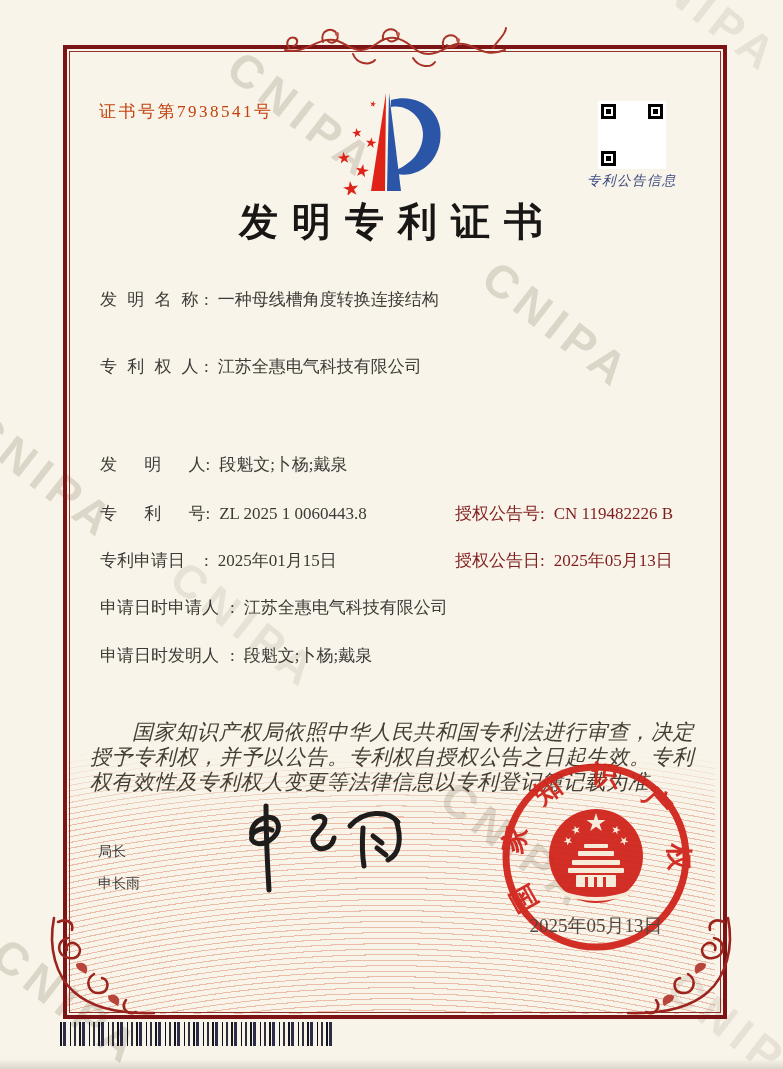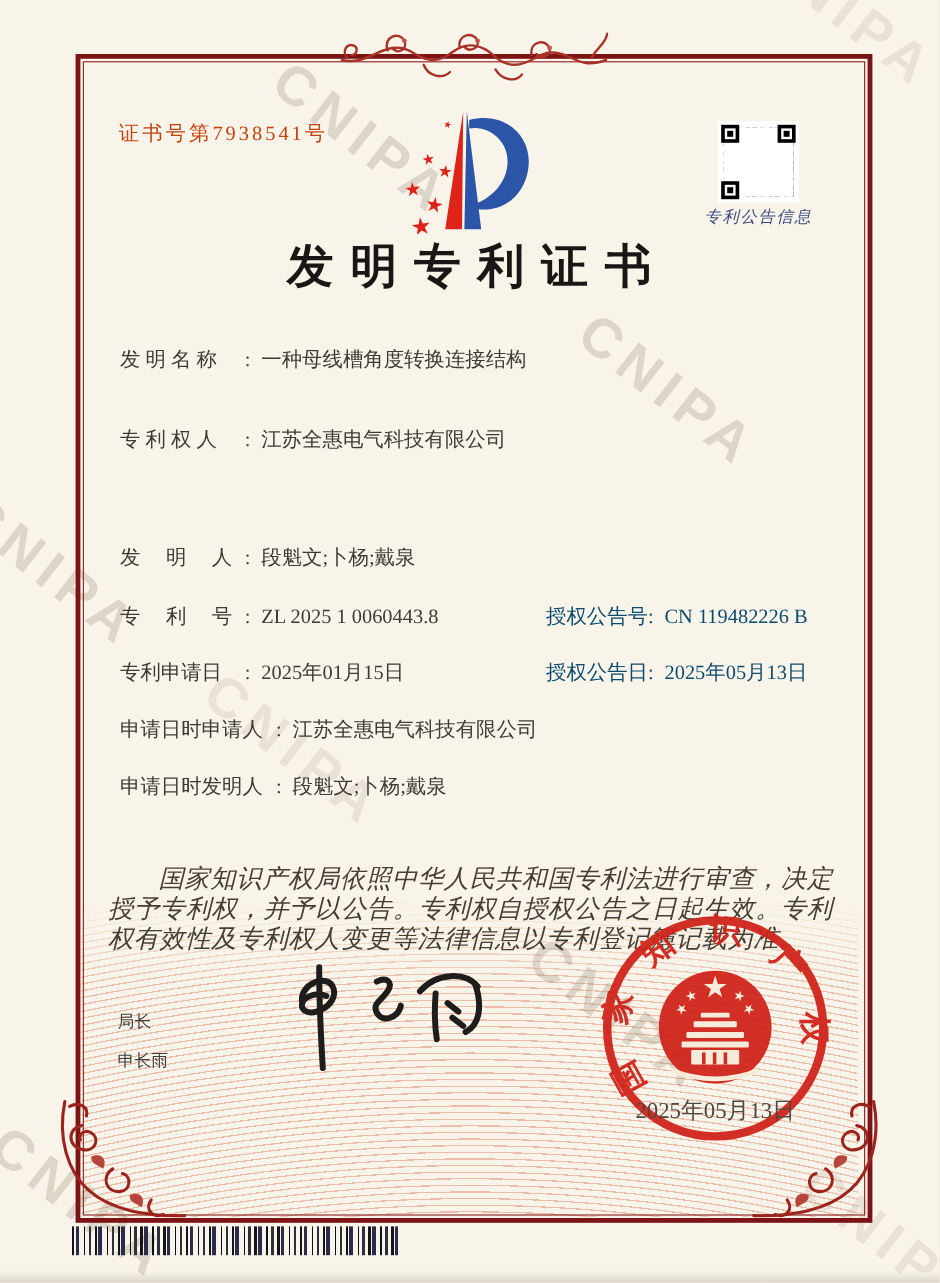--- a/index.html
+++ b/index.html
@@ -42,24 +42,24 @@
   .finder{position:absolute;width:15px;height:15px;border:3px solid #000;background:#fff;box-sizing:border-box;}
   .finder::after{content:"";position:absolute;inset:2px;background:#000;}
   .f-tl{left:3px;top:3px}.f-tr{right:3px;top:3px}.f-bl{left:3px;bottom:3px}
   .qr-label{position:absolute;left:582px;top:172px;width:100px;text-align:center;font-size:13.5px;
       letter-spacing:1.5px;color:#3a4a80;font-style:italic;z-index:4;}
 
   .doc-title{position:absolute;left:63px;top:195px;width:656px;text-align:center;font-size:39px;
       font-weight:bold;letter-spacing:14px;text-indent:14px;color:#181715;z-index:4;}
 
   .row{position:absolute;left:100px;font-size:17px;white-space:nowrap;color:#3d3a37;z-index:4;}
-  .row .lb{display:inline-block;min-width:104px;}
+  .row .lb{display:inline-block;min-width:104px;font-family:Liberation Mono, monospace;}
   .row.wide .lb{min-width:130px;}
   .row .cl{margin-right:9px;}
-  .rrow{position:absolute;left:455px;font-size:17px;white-space:nowrap;color:#0c4a6e;z-index:4;}
+  .rrow{position:absolute;left:455px;font-size:17px;white-space:nowrap;color:#7f1d1d;z-index:4;}
   .rrow .cl{margin-right:9px;}
 
   .declaration{position:absolute;left:90px;top:720px;width:604px;font-size:21px;line-height:25px;
       text-align:justify;text-indent:2em;letter-spacing:.5px;color:#443e33;font-style:italic;z-index:4;}
 
   .officer{position:absolute;left:98px;z-index:5;font-family:"Liberation Sans","DejaVu Sans",sans-serif;
       font-size:14px;color:#404040;}
   .officer.t1{top:843px}.officer.t2{top:875px}
 
   .signature{position:absolute;left:222px;top:796px;z-index:5;}

